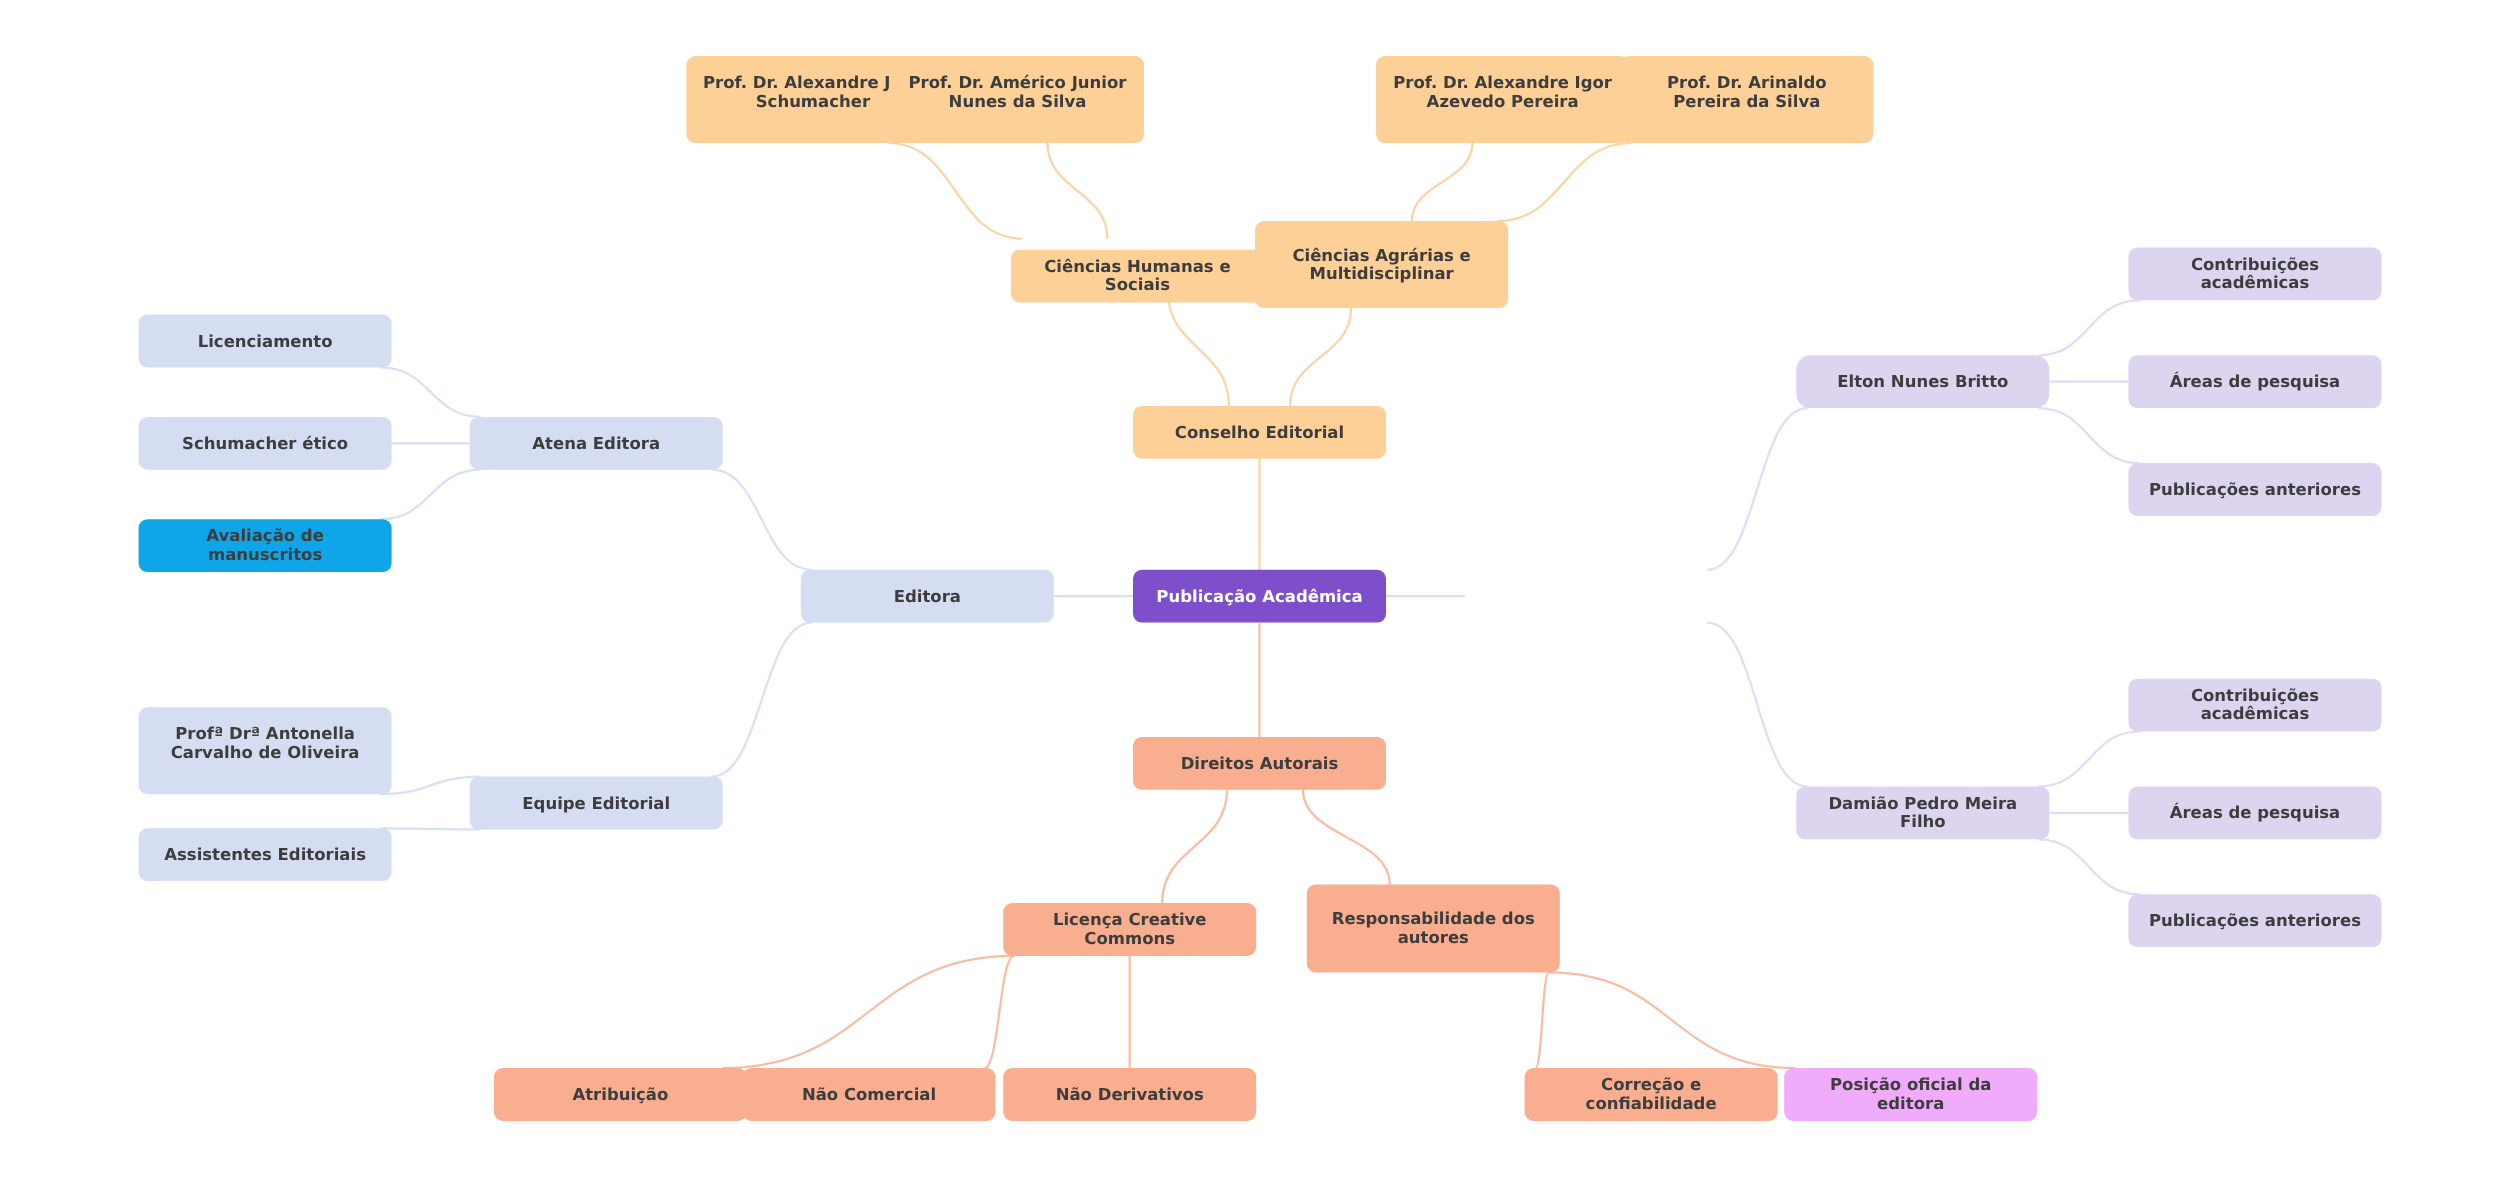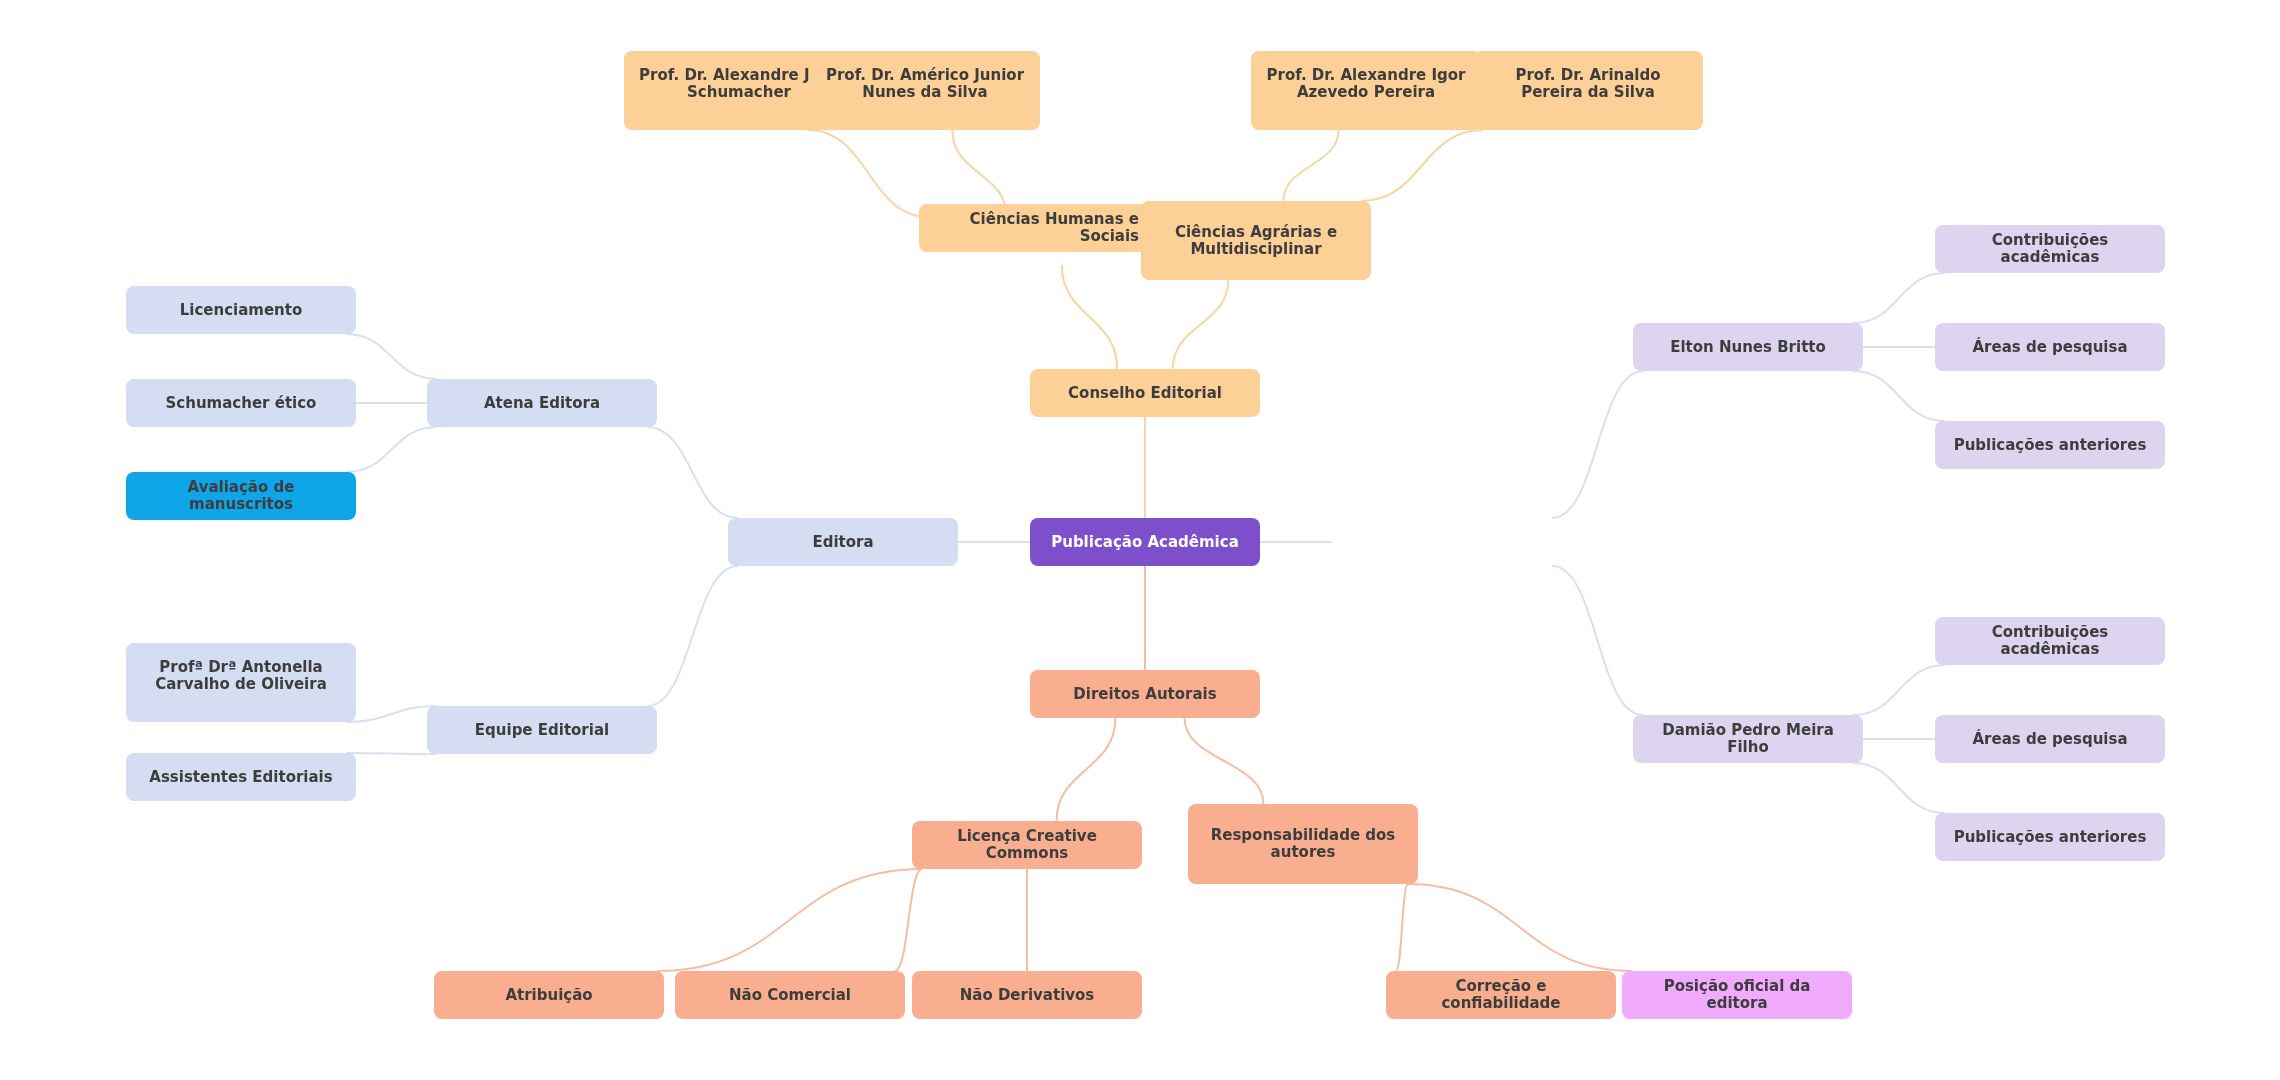--- a/index.html
+++ b/index.html
@@ -57,38 +57,38 @@
 
   <div class="node" id="n-editora" style="left: 728px; top: 518px; height: 48px; background: rgb(213, 221, 242);">Editora</div>
   <div class="node" id="n-atena" style="left: 427px; top: 379px; height: 48px; background: rgb(213, 221, 242);">Atena Editora</div>
   <div class="node" id="n-licenciamento" style="left: 126px; top: 286px; height: 48px; background: rgb(213, 221, 242);">Licenciamento</div>
   <div class="node" id="n-compromisso" style="left: 126px; top: 379px; height: 48px; background: rgb(213, 221, 242);">Schumacher ético</div>
   <div class="node" id="n-avaliacao" style="left: 126px; top: 472px; height: 48px; background: #0ea5e9;">Avaliação de manuscritos</div>
   <div class="node" id="n-equipe" style="left: 427px; top: 706px; height: 48px; background: rgb(213, 221, 242);">Equipe Editorial</div>
   <div class="node tall" id="n-antonella" style="left: 126px; top: 643px; height: 79px; background: rgb(213, 221, 242);">Profª Drª Antonella Carvalho de Oliveira</div>
   <div class="node" id="n-assistentes" style="left: 126px; top: 753px; height: 48px; background: rgb(213, 221, 242);">Assistentes Editoriais</div>
 
-  <div class="node" id="n-elton" style="left: 1633px; top: 323px; height: 48px; background: rgb(221, 212, 240);">Elton Nunes Britto</div>
+  <div class="node" id="n-elton" style="left: 1633px; top: 323px; height: 48px; background: rgb(221, 212, 240); border-radius: 13px;">Elton Nunes Britto</div>
   <div class="node" id="n-elton_contrib" style="left: 1935px; top: 225px; height: 48px; background: rgb(221, 212, 240);">Contribuições acadêmicas</div>
   <div class="node" id="n-elton_areas" style="left: 1935px; top: 323px; height: 48px; background: rgb(221, 212, 240);">Áreas de pesquisa</div>
   <div class="node" id="n-elton_pubs" style="left: 1935px; top: 421px; height: 48px; background: rgb(221, 212, 240);">Publicações anteriores</div>
   <div class="node" id="n-damiao" style="left: 1633px; top: 715px; height: 48px; background: rgb(221, 212, 240);">Damião Pedro Meira Filho</div>
   <div class="node" id="n-damiao_contrib" style="left: 1935px; top: 617px; height: 48px; background: rgb(221, 212, 240);">Contribuições acadêmicas</div>
   <div class="node" id="n-damiao_areas" style="left: 1935px; top: 715px; height: 48px; background: rgb(221, 212, 240);">Áreas de pesquisa</div>
   <div class="node" id="n-damiao_pubs" style="left: 1935px; top: 813px; height: 48px; background: rgb(221, 212, 240);">Publicações anteriores</div>
 
   <div class="node" id="n-conselho" style="left: 1030px; top: 369px; height: 48px; background: rgb(253, 208, 151);">Conselho Editorial</div>
-  <div class="node" id="n-humanas" style="left: 919px; top: 204px; height: 48px; background: rgb(253, 208, 151); text-align: right;">Ciências Humanas e Sociais</div>
+  <div class="node" id="n-humanas" style="left: 919px; top: 227px; height: 48px; background: rgb(253, 208, 151);">Ciências Humanas e Sociais</div>
   <div class="node tall" id="n-jose" style="left: 588px; top: 51px; height: 79px; background: rgb(253, 208, 151); margin-left: 36px;">Prof. Dr. Alexandre Jose Schumacher</div>
   <div class="node tall" id="n-americo" style="left: 810px; top: 51px; height: 79px; background: rgb(253, 208, 151);">Prof. Dr. Américo Junior Nunes da Silva</div>
   <div class="node" id="n-agrarias" style="left: 1141px; top: 201px; height: 79px; background: rgb(253, 208, 151);">Ciências Agrárias e Multidisciplinar</div>
   <div class="node tall" id="n-igor" style="left: 1251px; top: 51px; height: 79px; background: rgb(253, 208, 151);">Prof. Dr. Alexandre Igor Azevedo Pereira</div>
   <div class="node tall" id="n-arinaldo" style="left: 1473px; top: 51px; height: 79px; background: rgb(253, 208, 151);">Prof. Dr. Arinaldo Pereira da Silva</div>
 
   <div class="node" id="n-direitos" style="left: 1030px; top: 670px; height: 48px; background: rgb(249, 174, 143);">Direitos Autorais</div>
   <div class="node" id="n-licenca" style="left: 912px; top: 821px; height: 48px; background: rgb(249, 174, 143);">Licença Creative Commons</div>
-  <div class="node" id="n-atribuicao" style="left: 434px; top: 971px; height: 48px; background: rgb(249, 174, 143);">Atribuição</div>
+  <div class="node" id="n-atribuicao" style="left: 449px; top: 971px; height: 48px; background: rgb(249, 174, 143);">Atribuição</div>
   <div class="node" id="n-nao_comercial" style="left: 675px; top: 971px; height: 48px; background: rgb(249, 174, 143);">Não Comercial</div>
   <div class="node" id="n-nao_derivativos" style="left: 912px; top: 971px; height: 48px; background: rgb(249, 174, 143);">Não Derivativos</div>
   <div class="node" id="n-responsabilidade" style="left: 1188px; top: 804px; height: 80px; background: rgb(249, 174, 143);">Responsabilidade dos autores</div>
   <div class="node" id="n-correcao" style="left: 1386px; top: 971px; height: 48px; background: rgb(249, 174, 143);">Correção e confiabilidade</div>
   <div class="node" id="n-posicao" style="left: 1622px; top: 971px; height: 48px; background: #f0abfc;">Posição oficial da editora</div>
 </div>
 
 </body></html>

